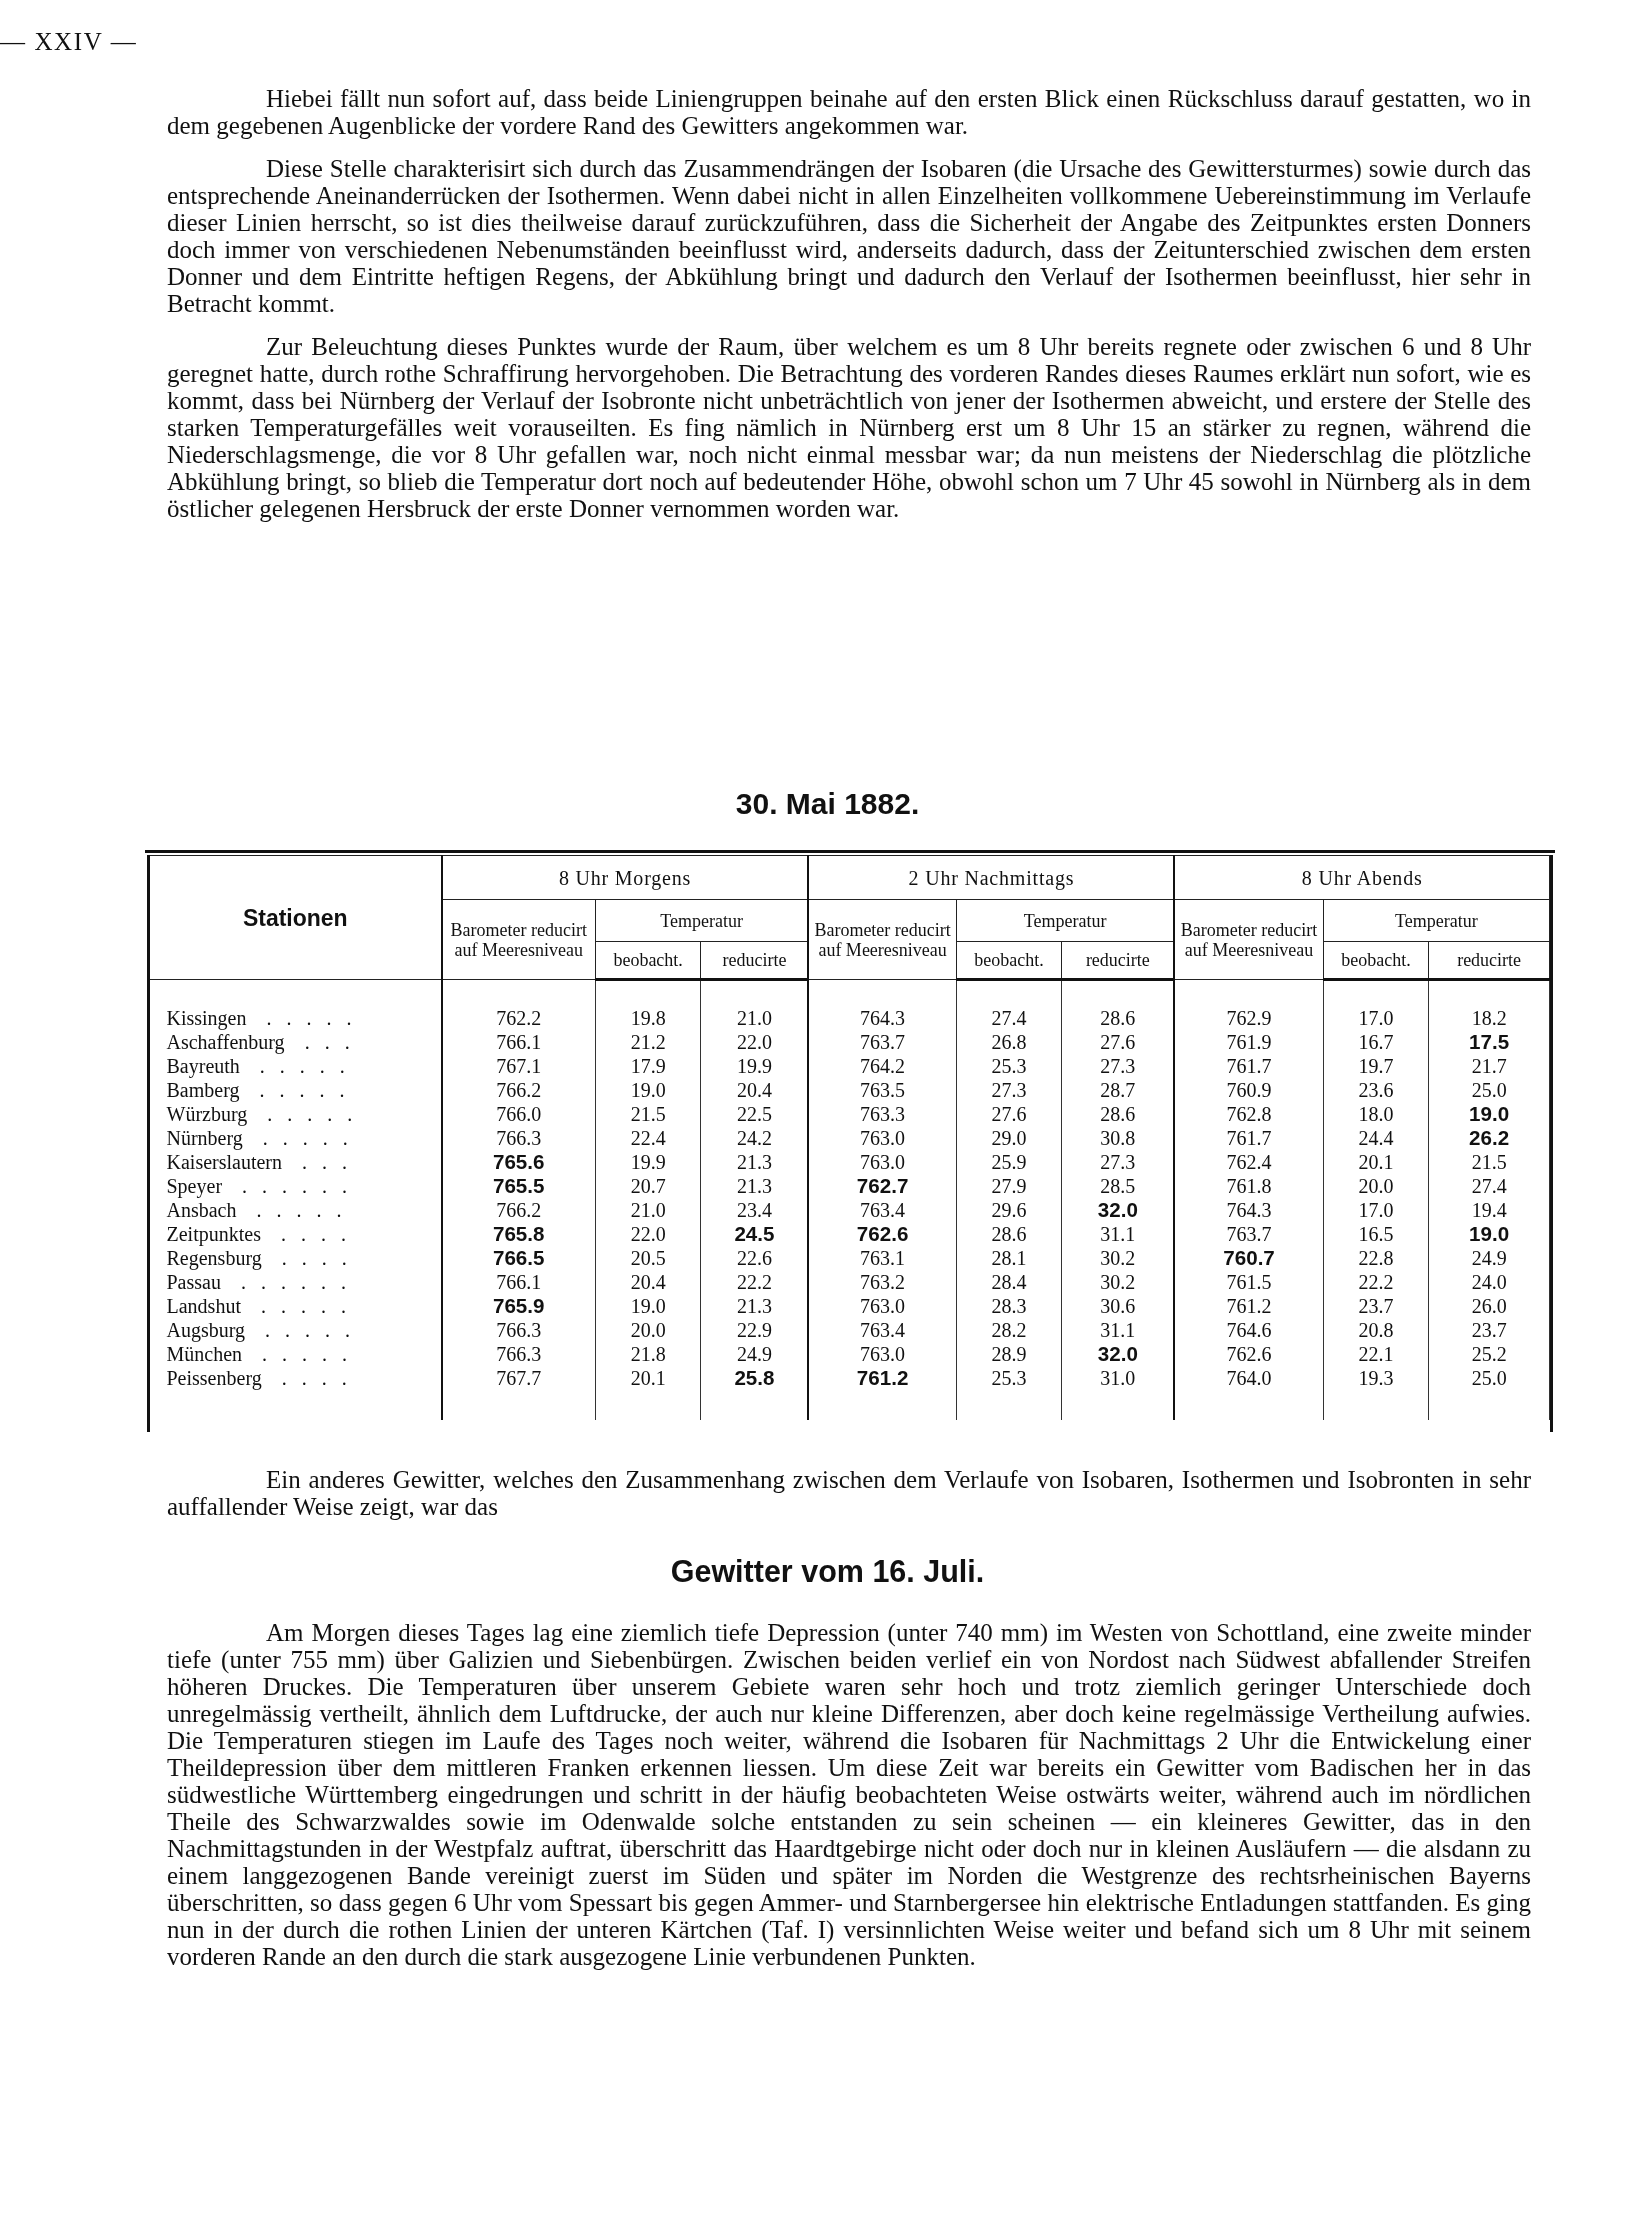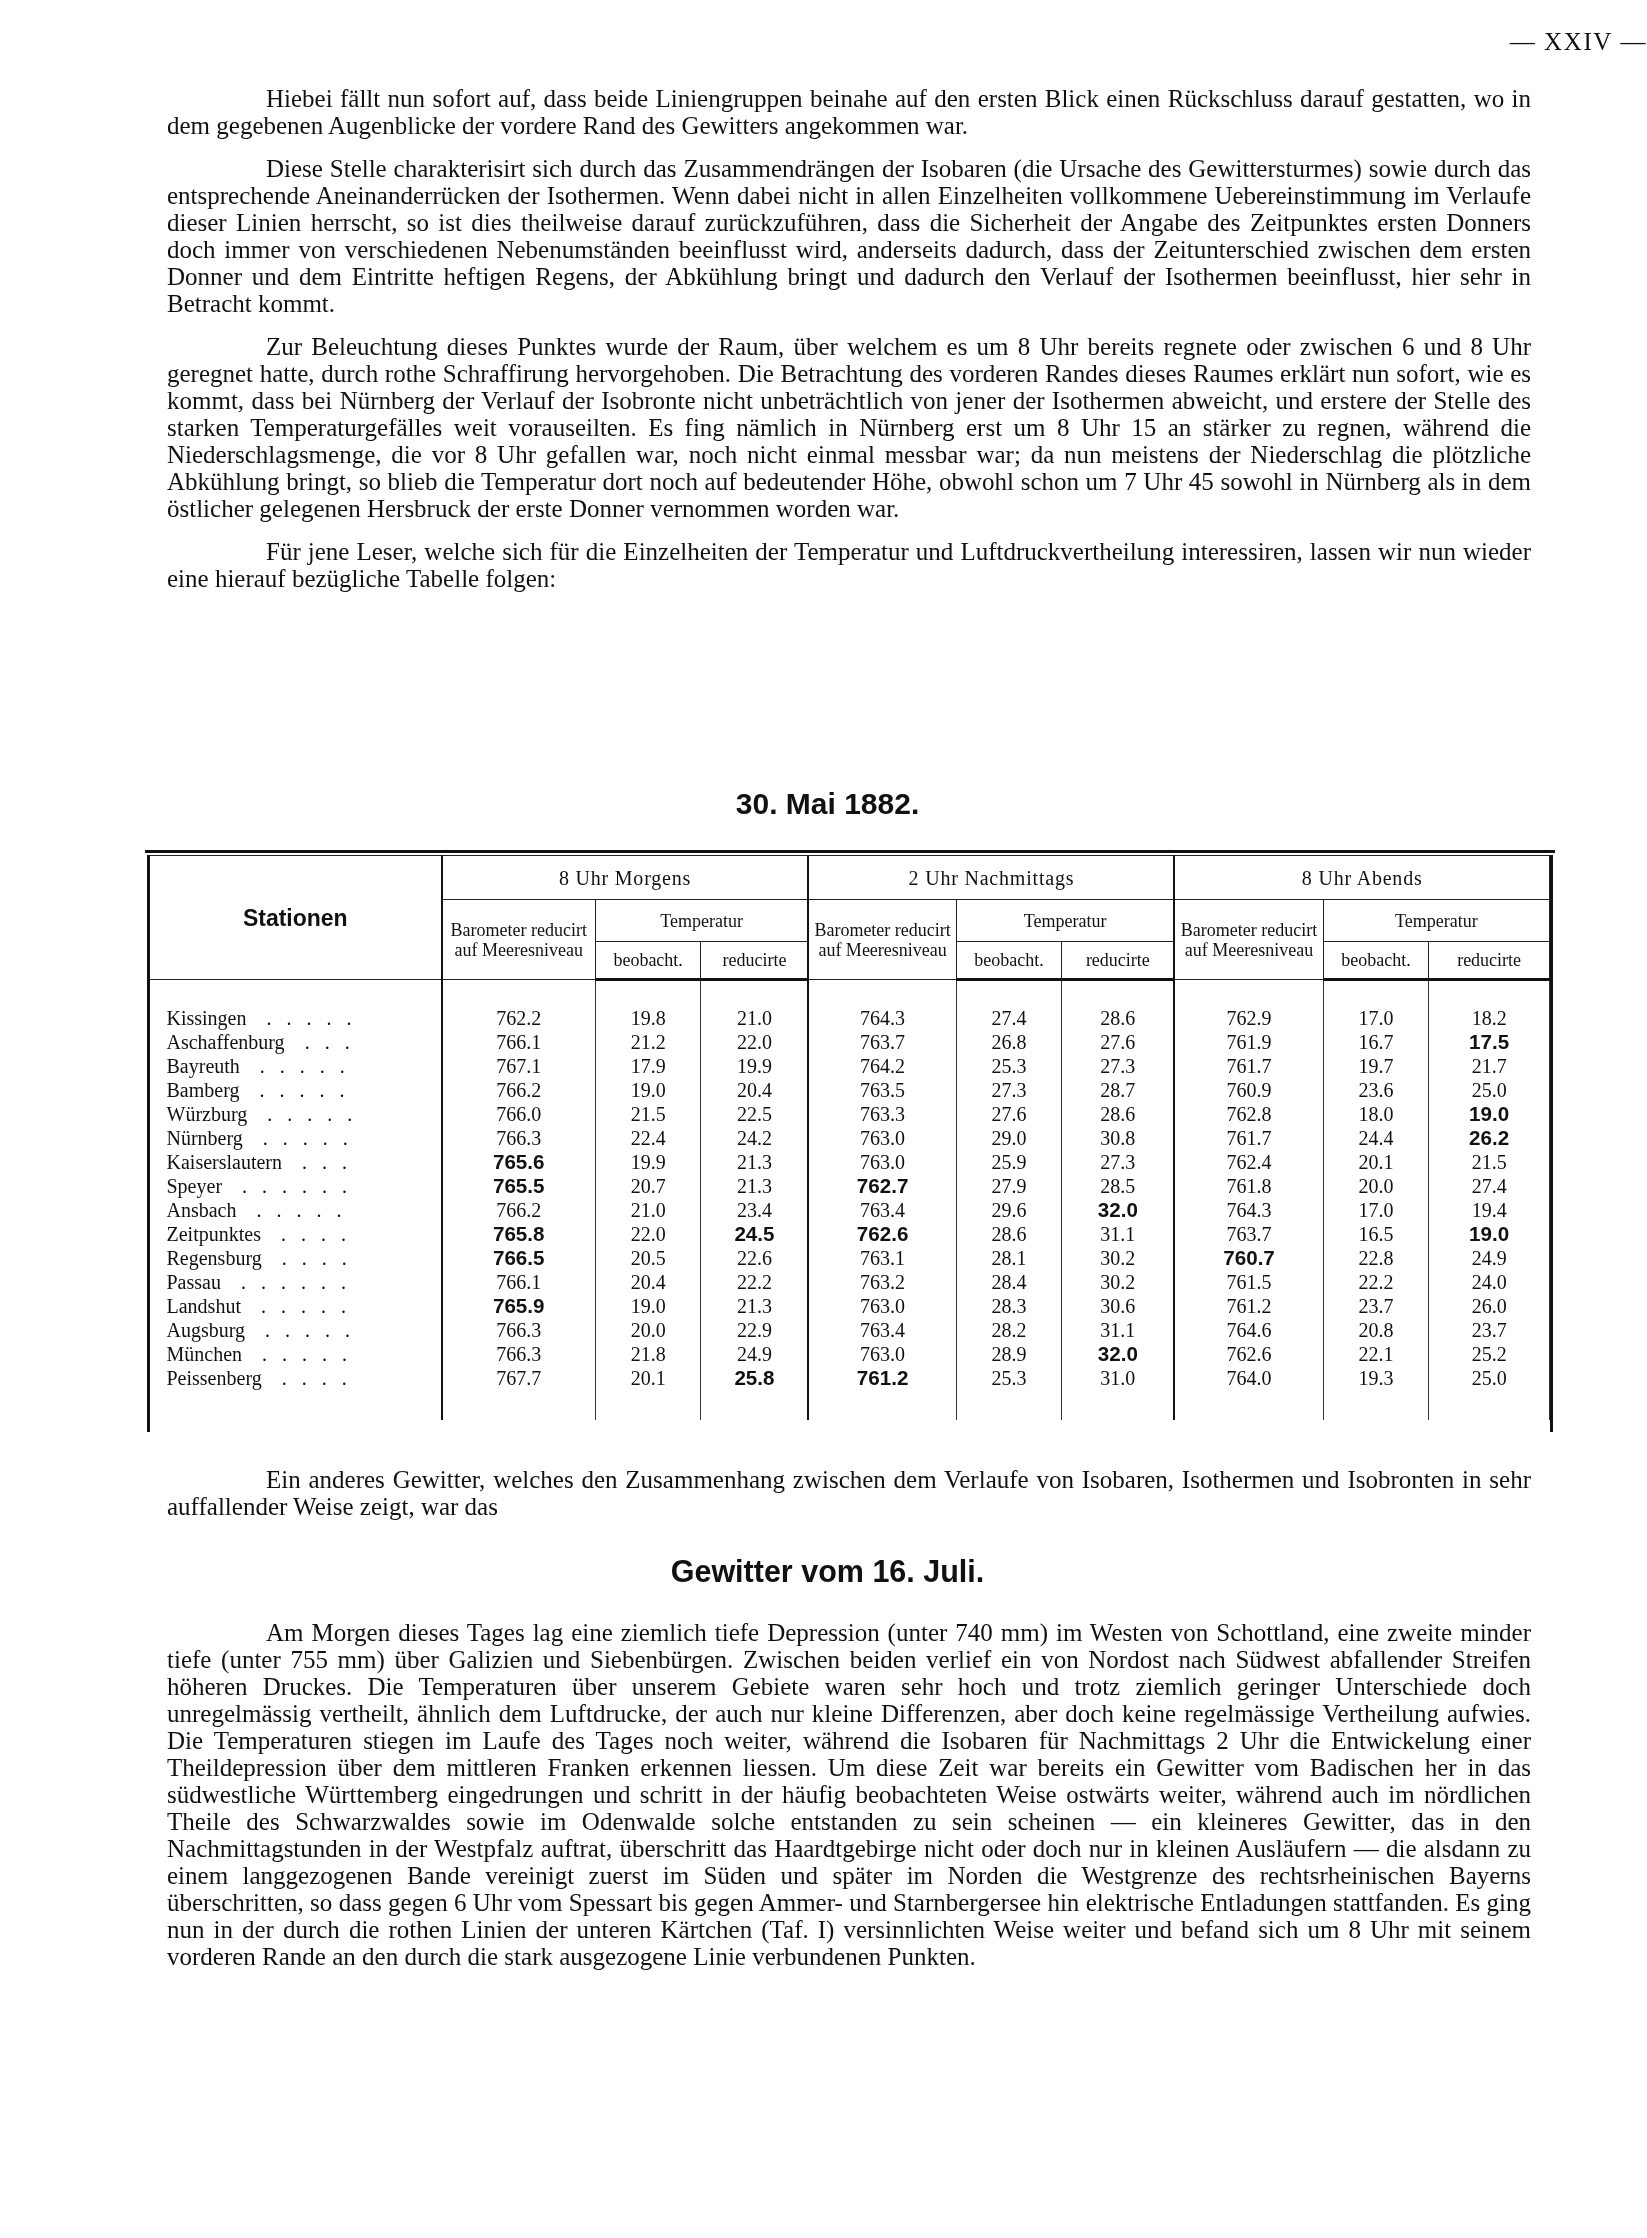--- a/index.html
+++ b/index.html
@@ -1,21 +1,21 @@
 <!DOCTYPE html>
 <html style="font-size:13px"><head>
 <meta charset="utf-8">
 <style>
   html, body { margin: 0; padding: 0; background: #ffffff; }
   body {
     width: 1647px; height: 2239px; position: relative; overflow: hidden;
     font-family: "Liberation Serif", "DejaVu Serif", serif; color: #111;
   }
   .page-num {
-    position: absolute; top: 28px; left: 0; width: 1647px; text-align: right;
+    position: absolute; top: 28px; left: 0; width: 1647px; text-align: left;
     font-size: 25px; letter-spacing: 1.6px;
   }
   .text-block {
     position: absolute; left: 151px; width: 1396px;
     font-size: 25px; line-height: 27px; text-align: justify;
   }
   .para { margin: 16px; text-indent: 99px; }
   .heading {
     position: absolute; left: 4px; width: 1647px; text-align: center;
     font-family: "Liberation Sans", "DejaVu Sans", sans-serif; font-weight: bold;
@@ -62,21 +62,20 @@
 </style>
 </head>
 <body>
 
 <div class="page-num">— XXIV —</div>
 
 <div class="text-block" style="top:69px;">
   <p class="para">Hiebei fällt nun sofort auf, dass beide Liniengruppen beinahe auf den ersten Blick einen Rückschluss darauf gestatten, wo in dem gegebenen Augenblicke der vordere Rand des Gewitters angekommen war.</p>
   <p class="para">Diese Stelle charakterisirt sich durch das Zusammendrängen der Isobaren (die Ursache des Gewittersturmes) sowie durch das entsprechende Aneinanderrücken der Isothermen. Wenn dabei nicht in allen Einzelheiten vollkommene Uebereinstimmung im Verlaufe dieser Linien herrscht, so ist dies theilweise darauf zurückzuführen, dass die Sicherheit der Angabe des Zeitpunktes ersten Donners doch immer von verschiedenen Nebenumständen beeinflusst wird, anderseits dadurch, dass der Zeitunterschied zwischen dem ersten Donner und dem Eintritte heftigen Regens, der Abkühlung bringt und dadurch den Verlauf der Isothermen beeinflusst, hier sehr in Betracht kommt.</p>
   <p class="para">Zur Beleuchtung dieses Punktes wurde der Raum, über welchem es um 8 Uhr bereits regnete oder zwischen 6 und 8 Uhr geregnet hatte, durch rothe Schraffirung hervorgehoben. Die Betrachtung des vorderen Randes dieses Raumes erklärt nun sofort, wie es kommt, dass bei Nürnberg der Verlauf der Isobronte nicht unbeträchtlich von jener der Isothermen abweicht, und erstere der Stelle des starken Temperaturgefälles weit vorauseilten. Es fing nämlich in Nürnberg erst um 8 Uhr 15 an stärker zu regnen, während die Niederschlagsmenge, die vor 8 Uhr gefallen war, noch nicht einmal messbar war; da nun meistens der Niederschlag die plötzliche Abkühlung bringt, so blieb die Temperatur dort noch auf bedeutender Höhe, obwohl schon um 7 Uhr 45 sowohl in Nürnberg als in dem östlicher gelegenen Hersbruck der erste Donner vernommen worden war.</p>
-  <p class="para">Für jene Leser, welche sich für die Einzelheiten der Temperatur und Luftdruckvertheilung interessiren, lassen wir nun wieder eine hierauf bezügliche Tabelle folgen:</p>
 </div>
 
 <div class="heading" style="top:787px;">30. Mai 1882.</div>
 
 <div class="table-wrap">
   <table class="data">
     <colgroup>
       <col style="width:290px">
         <col style="width:153px">
         <col style="width:105px">

